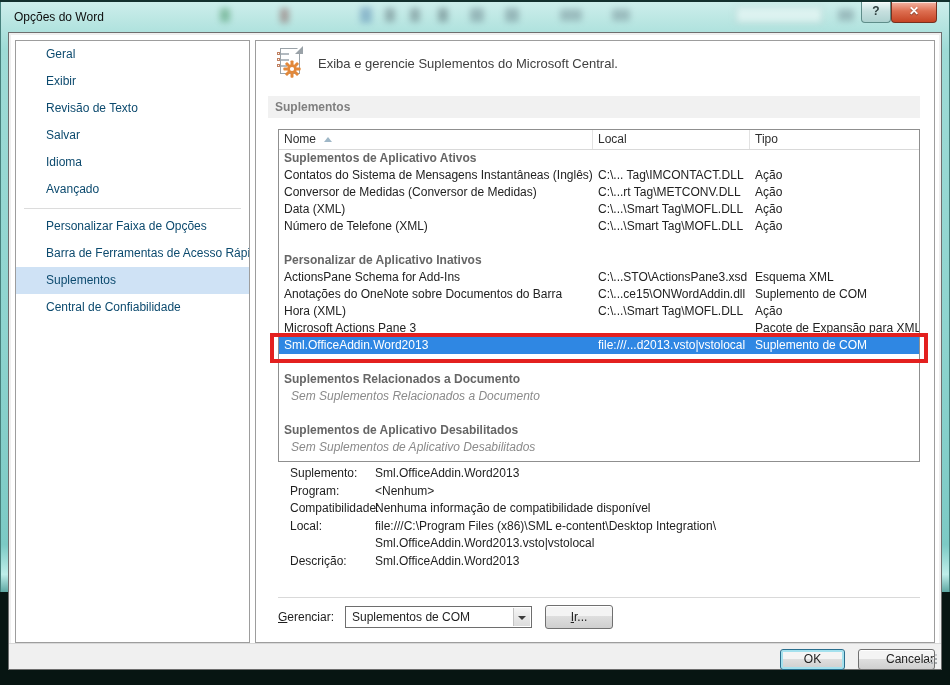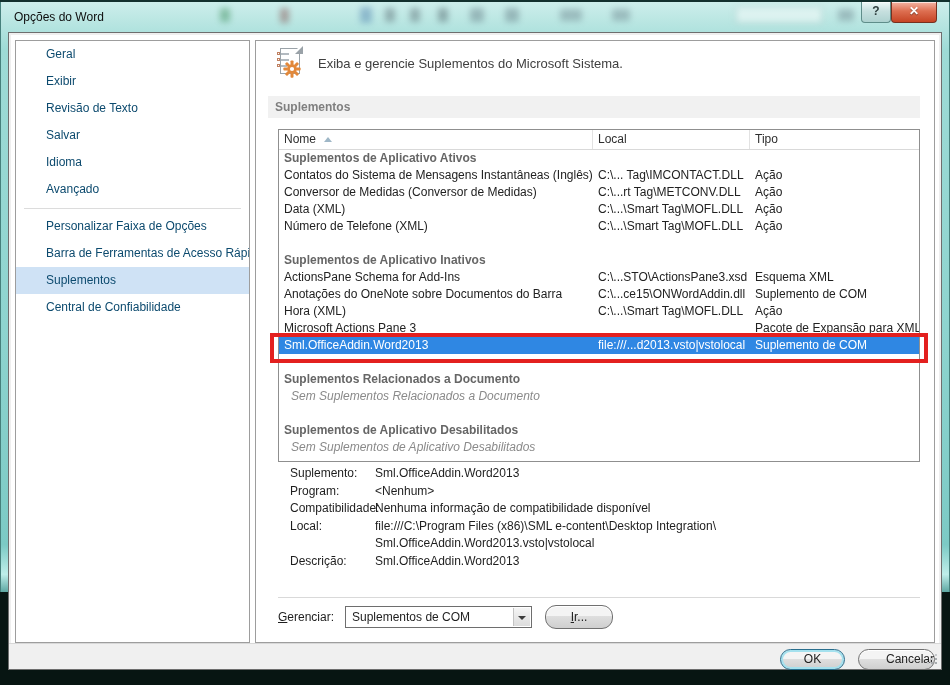--- a/index.html
+++ b/index.html
@@ -79,21 +79,21 @@
   
   .manage-row { position:absolute; left:22px; top:564px; width:642px; height:26px; }
   .manage-label { position:absolute; left:0; top:5px;text-align:right; }
   .accel { text-decoration:underline; }
   .combo { position:absolute; left:67px; top:1px; width:187px; height:22px; background:#fff; border:1px solid #6e6e6e; cursor:default; }
   .combo-text { position:absolute; left:6px; top:3px; }
   .combo-arrow { position:absolute; right:1px; top:1px; bottom:1px; width:17px;
                  background:linear-gradient(#f5f5f5,#dcdcdc); border-left:1px solid #c3c3c3; }
   .combo-arrow::after { content:""; position:absolute; left:4px; top:8px; width:0; height:0;
                         border-left:4px solid transparent; border-right:4px solid transparent; border-top:4px solid #3c3c3c; }
-  .win-btn { border:1px solid #707070; border-radius:11px; background:linear-gradient(#f4f4f4 45%,#dfdfdf 46%,#cfcfcf);
+  .win-btn { border:1px solid #707070; border-radius:3px; background:linear-gradient(#f4f4f4 45%,#dfdfdf 46%,#cfcfcf);
              text-align:center; color:#222; cursor:default; box-shadow: inset 0 1px 0 #fff; }
   .go-btn { position:absolute; left:267px; top:0; width:68px; height:24px; line-height:22px; }
 
   
   .ok-btn { position:absolute; top:5px; right:96px; width:65px; height:21px; line-height:19px;
             border-color:#2a6e8d; box-shadow: inset 0 0 0 2px #a5e1ee, inset 0 1px 0 #fff; }
   .cancel-btn { position:absolute; top:5px; right:6px; width:77px; height:21px; line-height:19px;text-align:right; }
   .grip { position:absolute; right:4px; bottom:5px; width:2px; height:2px; background:#a9adb0;
           box-shadow: -4px 0 #a9adb0, -8px 0 #c6c9cb, 0 -4px #a9adb0, -4px -4px #c6c9cb, 0 -8px #c6c9cb; }
 </style>
@@ -158,21 +158,21 @@
                     <rect x="-2" y="-11.5" width="4" height="6" rx="1.2" transform="rotate(135)"></rect>
                     <rect x="-2" y="-11.5" width="4" height="6" rx="1.2" transform="rotate(180)"></rect>
                     <rect x="-2" y="-11.5" width="4" height="6" rx="1.2" transform="rotate(225)"></rect>
                     <rect x="-2" y="-11.5" width="4" height="6" rx="1.2" transform="rotate(270)"></rect>
                     <rect x="-2" y="-11.5" width="4" height="6" rx="1.2" transform="rotate(315)"></rect>
                   </g>
                 </g>
                 <circle r="2.8" fill="#fff"></circle>
               </svg>
             </div>
-            <div class="header-text">Exiba e gerencie Suplementos do Microsoft Sistema.</div>
+            <div class="header-text">Exiba e gerencie Suplementos do Microsoft Central.</div>
           </div>
 
           <div class="section-bar">Suplementos</div>
 
           <div class="addins-table">
             <div class="t-head">
               <div class="cell c0">
                 <span>Nome</span><span class="sort-arrow"></span>
               </div>
               <div class="cell c1"><span>Local</span></div>
@@ -203,21 +203,21 @@
                   <div class="cell c0">Número de Telefone (XML)</div>
                   <div class="cell c1">C:\...\Smart Tag\MOFL.DLL</div>
                   <div class="cell c2">Ação</div>
                 </div>
                 <div class="trow">
                   <div class="cell c0"></div>
                   <div class="cell c1"></div>
                   <div class="cell c2"></div>
                 </div>
                 <div class="trow group">
-                  <div class="cell c0">Suplementos de Aplicativo Inativos</div>
+                  <div class="cell c0">Personalizar de Aplicativo Inativos</div>
                   <div class="cell c1"></div>
                   <div class="cell c2"></div>
                 </div>
                 <div class="trow">
                   <div class="cell c0">ActionsPane Schema for Add-Ins</div>
                   <div class="cell c1">C:\...STO\ActionsPane3.xsd</div>
                   <div class="cell c2">Esquema XML</div>
                 </div>
                 <div class="trow">
                   <div class="cell c0">Anotações do OneNote sobre Documentos do Barra</div>

